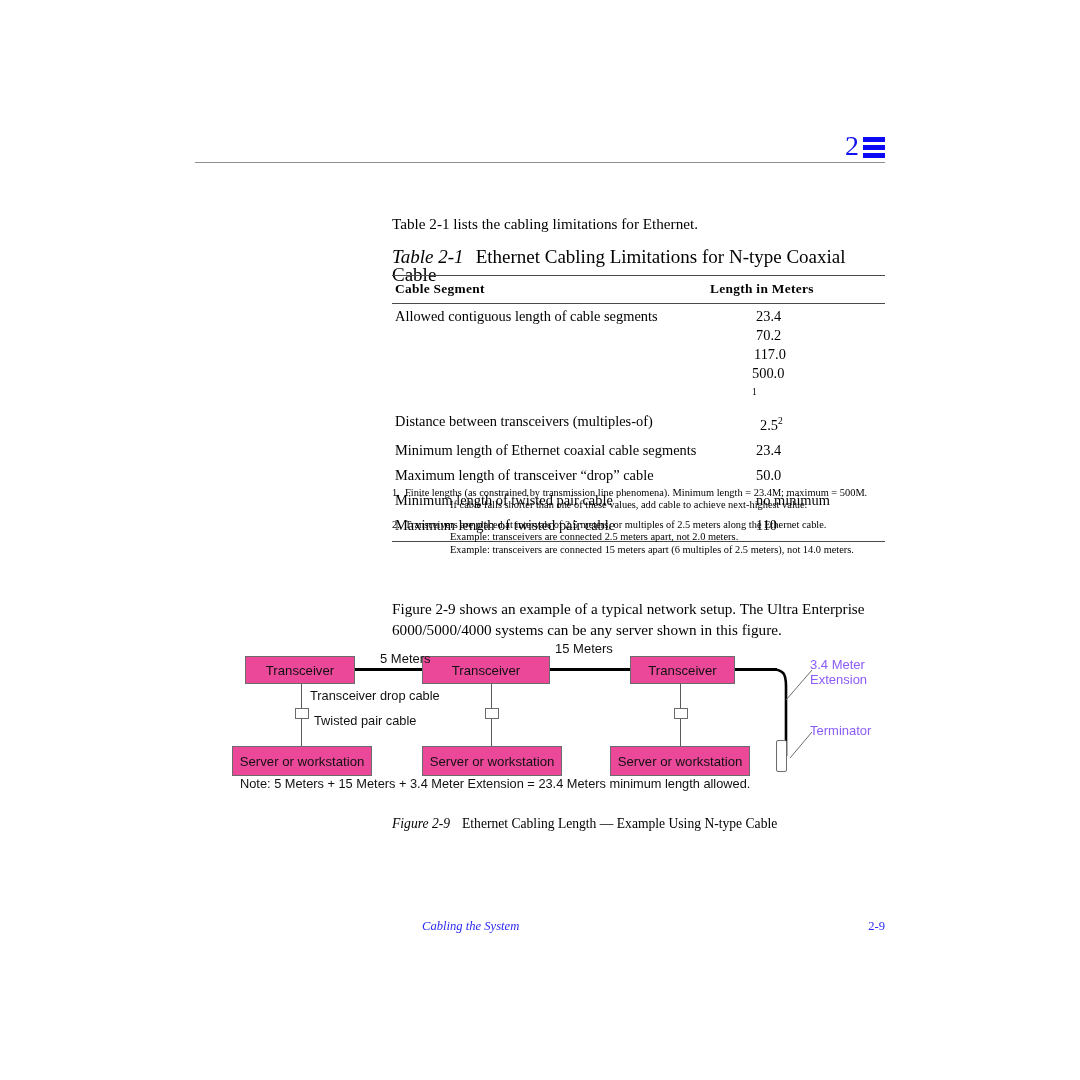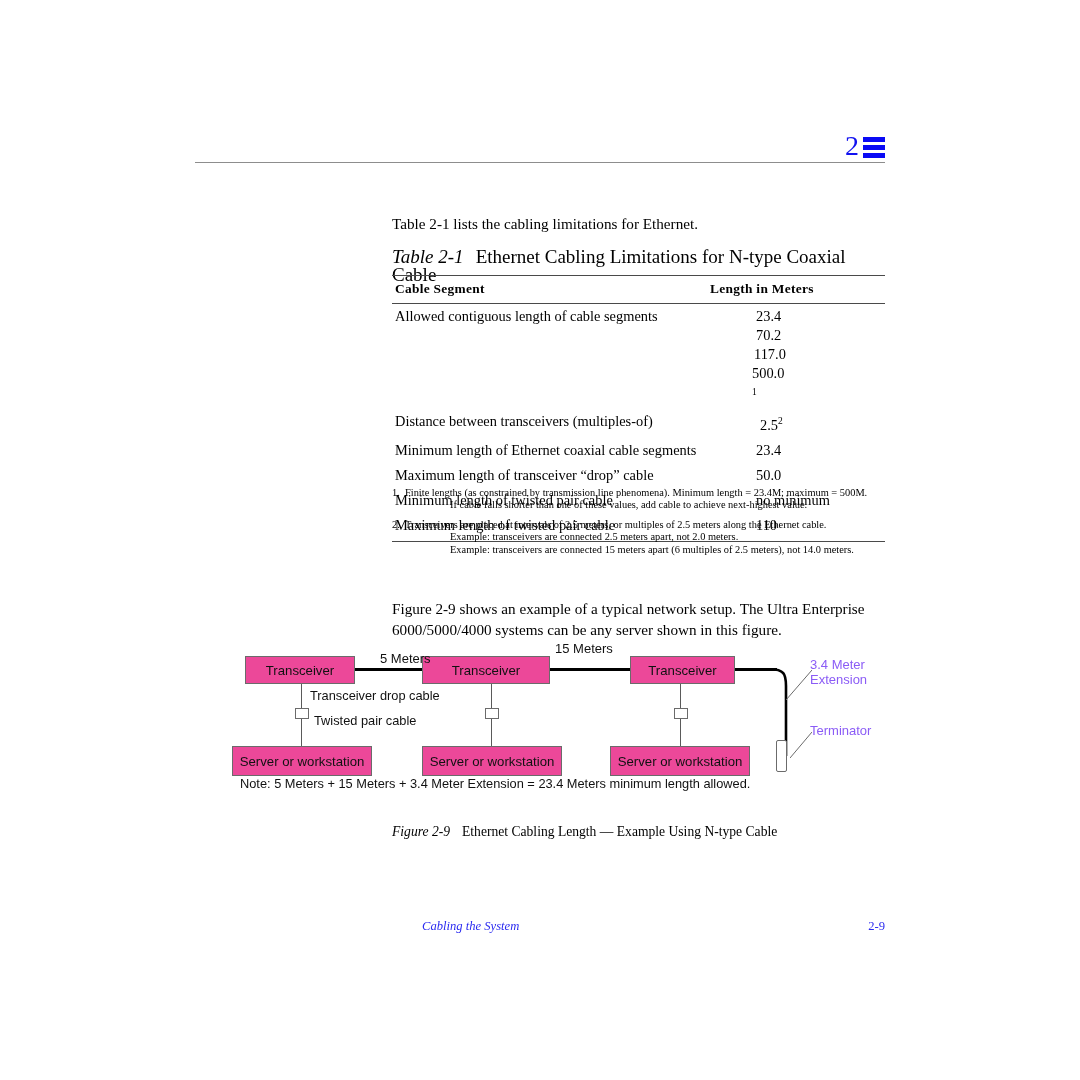--- a/index.html
+++ b/index.html
@@ -282,21 +282,20 @@
     font-family: "Liberation Sans", sans-serif;
     font-size: 12.8px;
     color: #111;
   }
   #figure-caption {
     position: absolute;
     left: 392px;
     top: 816px;
     width: 493px;
     font-size: 13.6px;
-    margin-top: 8px;
   }
   #figure-caption .cap-label { font-style: italic; }
   #figure-caption .cap-gap { display: inline-block; width: 12px; }
 
   
   #page-footer {
     position: absolute;
     left: 392px;
     top: 919px;
     width: 493px;

